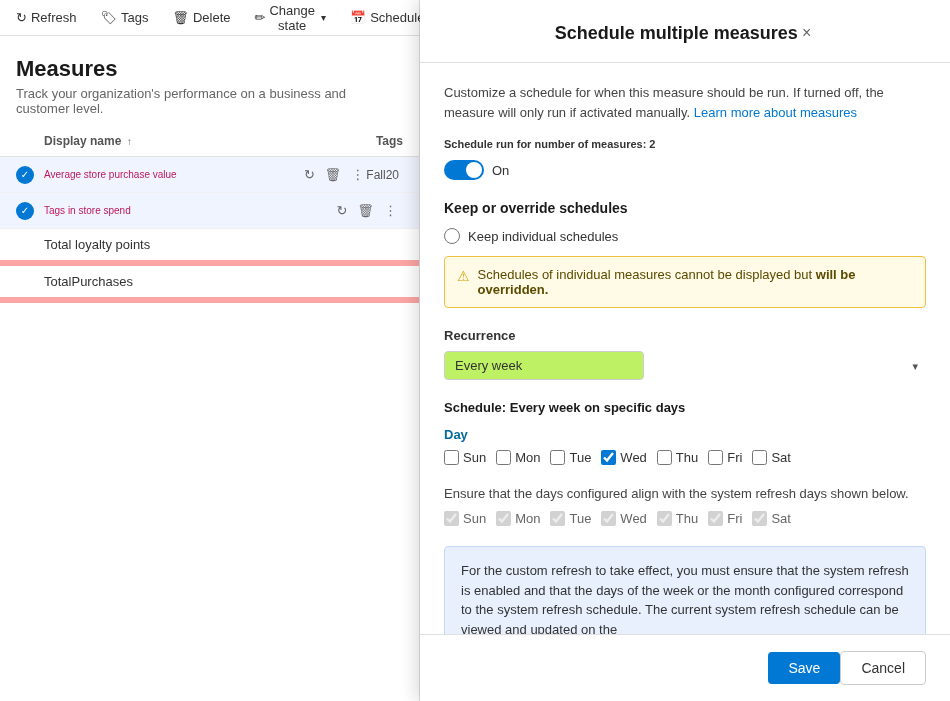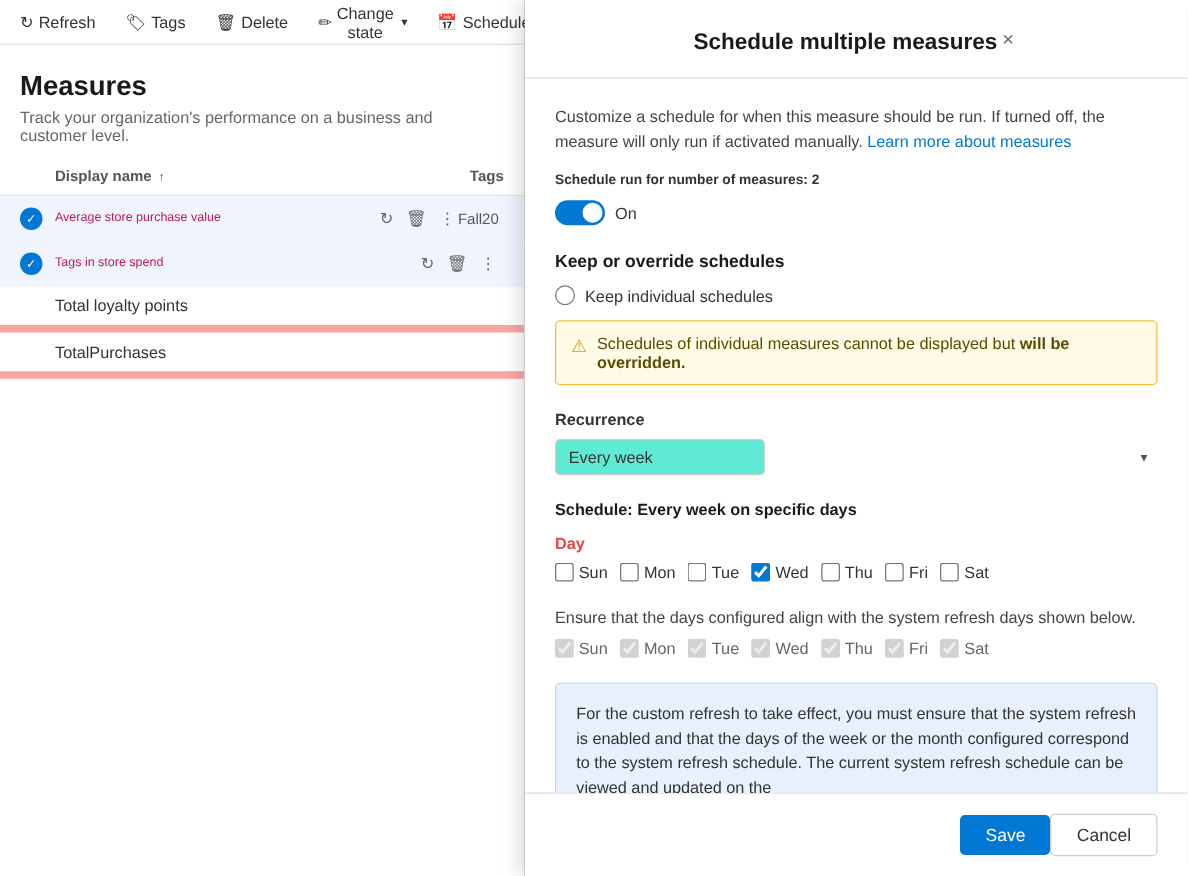--- a/index.html
+++ b/index.html
@@ -294,27 +294,27 @@
       color: #333;
       margin-bottom: 8px;
     }
 
     .select-wrap {
       position: relative;
       margin-bottom: 20px;
     }
 
     .recurrence-select {
-      width: 168px;
+      width: 200px;
       padding: 6px 28px 6px 10px;
       border: 1px solid #ccc;
       border-radius: 4px;
       font-size: 13px;
       color: #333;
-      background: #5eead4;
+      background: #bef264;
       appearance: none;
       cursor: pointer;
     }
 
     .select-arrow {
       position: absolute;
       right: 8px;
       top: 50%;
       transform: translateY(-50%);
       pointer-events: none;
@@ -325,21 +325,21 @@
     .schedule-title {
       font-size: 13px;
       font-weight: 600;
       color: #1a1a1a;
       margin-bottom: 12px;
     }
 
     .day-label {
       font-size: 13px;
       font-weight: 600;
-      color: #ef4444;
+      color: #0369a1;
       margin-bottom: 8px;
     }
 
     .days-row {
       display: flex;
       align-items: center;
       gap: 10px;
       margin-bottom: 20px;
       flex-wrap: wrap;
     }

